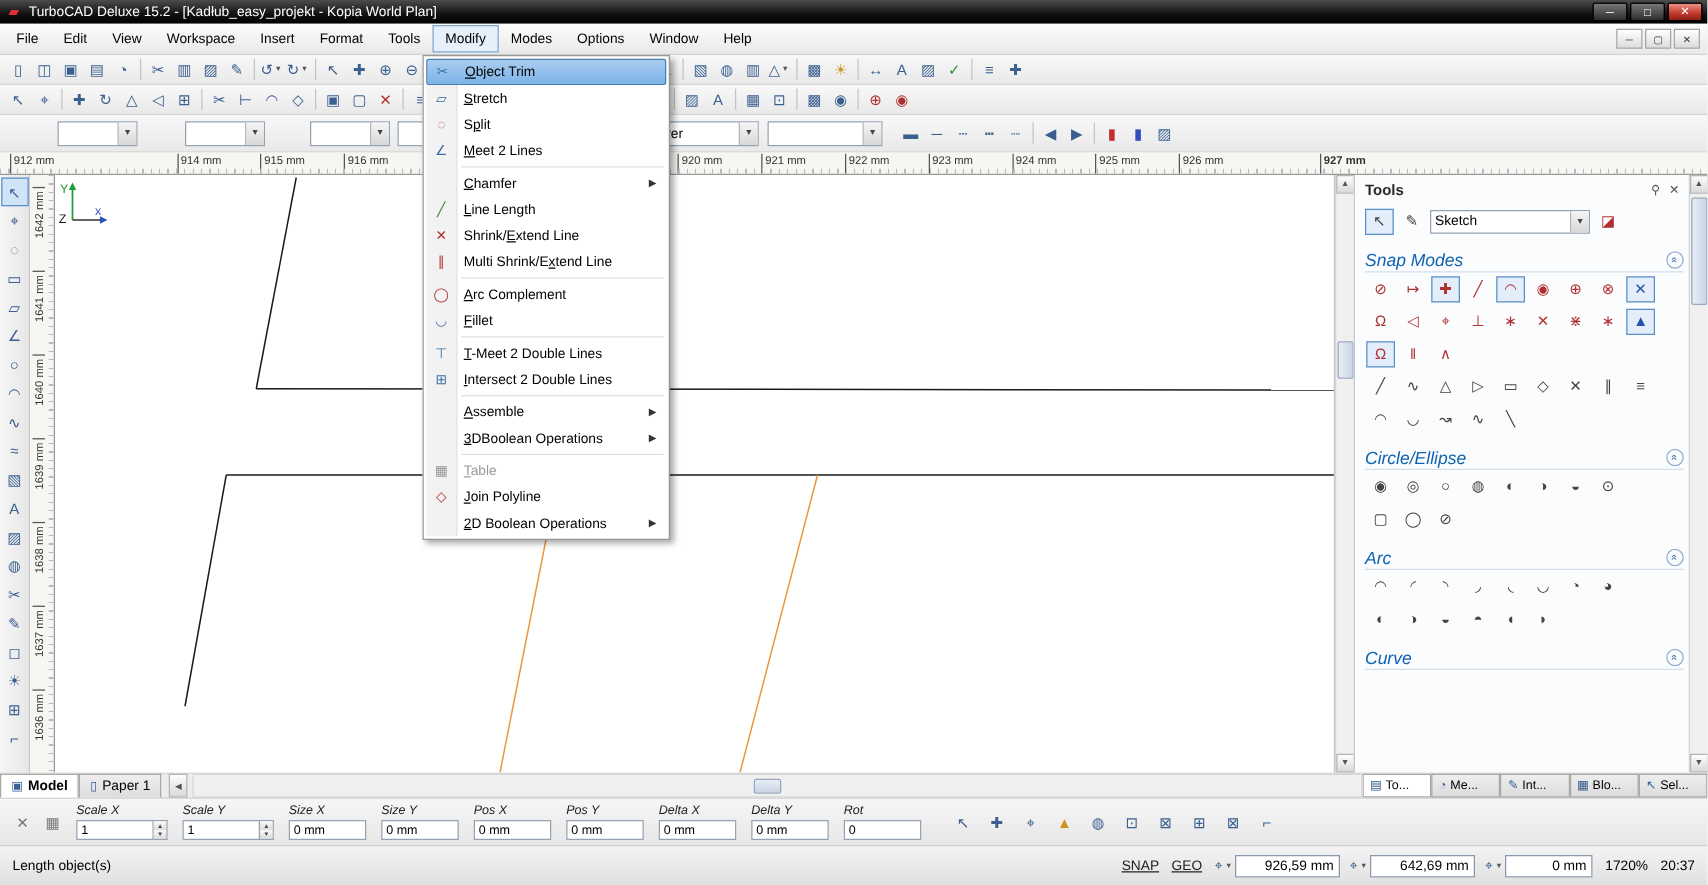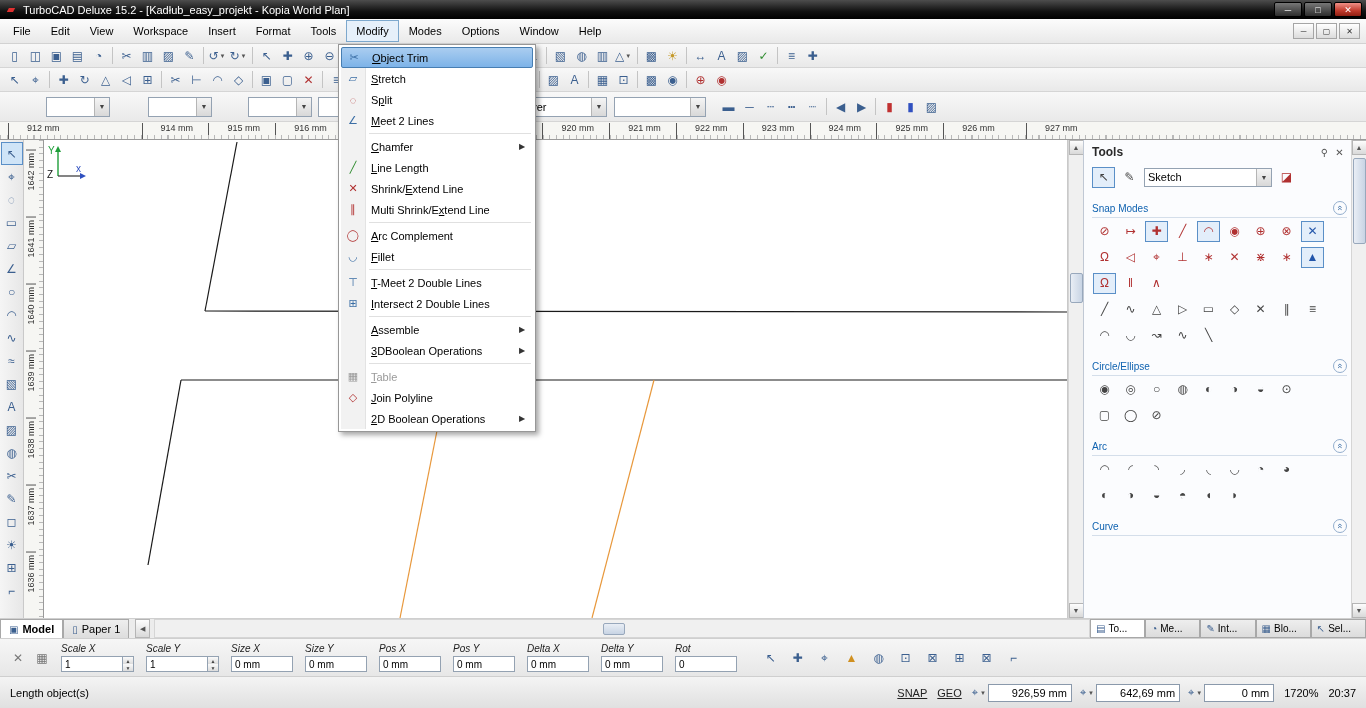--- a/index.html
+++ b/index.html
@@ -32,21 +32,21 @@
 .tb-dd{font-size:6px;color:#555;width:8px;text-align:center;}
 .tb-sep{width:1px;height:17px;background:#c4c4c4;margin:0 3px;flex:0 0 1px;}
 .combo{height:20px;background:#fff;border:1px solid #94a2b2;display:flex;align-items:center;flex:0 0 auto;}
 .combo .val{flex:1;padding:0 3px;overflow:hidden;white-space:nowrap;font-size:11px;}
 .combo .dd{width:15px;height:100%;background:linear-gradient(#f5f5f5,#d8d8d8);border-left:1px solid #b5b5b5;
   display:flex;align-items:center;justify-content:center;font-size:7px;color:#444;}
 
 .hruler{height:18px;background:#f6f6f3;border-bottom:1px solid #9a9a9a;position:relative;overflow:hidden;}
 .hruler::after{content:'';position:absolute;left:0;right:0;bottom:0;height:4px;
   background:repeating-linear-gradient(90deg,#b9b9b9 0 1px,transparent 1px 6.7px);}
-.hr-label{position:absolute;top:1px;height:16px;border-left:1px solid #555;padding-left:18px;
+.hr-label{position:absolute;top:1px;height:16px;border-left:1px solid #555;padding-left:2px;
   font-size:9px;color:#333;white-space:nowrap;}
 
 .main{height:478px;display:flex;}
 .left-toolbar{width:24px;background:linear-gradient(90deg,#f5f5f5,#e7e7e7);border-right:1px solid #c9c9c9;
   display:flex;flex-direction:column;align-items:center;padding-top:2px;}
 .lt-icon{width:22px;height:23px;display:flex;align-items:center;justify-content:center;font-size:12px;
   color:#3b5f8f;border:1px solid transparent;}
 .lt-icon.active{background:#cfe4f7;border:1px solid #5a8fc7;}
 .vruler{width:20px;background:#f6f6f3;border-right:1px solid #9a9a9a;position:relative;overflow:hidden;}
 .vruler::after{content:'';position:absolute;top:0;bottom:0;right:0;width:4px;
@@ -66,21 +66,21 @@
 .tp-title-row{display:flex;align-items:center;height:20px;}
 .tp-title{font-weight:bold;font-size:12px;color:#2a2a2a;flex:1;}
 .tp-small-btn{width:15px;height:15px;display:flex;align-items:center;justify-content:center;
   font-size:10px;color:#555;}
 .tp-toolbar{display:flex;align-items:center;gap:3px;height:26px;margin:2px 0 2px;}
 .tp-icon{width:23px;height:21px;display:flex;align-items:center;justify-content:center;font-size:12px;
   color:#444;border:1px solid transparent;}
 .tp-icon.active{border:1px solid #5a8fc7;background:#e3eefa;}
 .tp-section-hdr{display:flex;align-items:center;height:19px;margin-top:9px;
   border-bottom:1px solid #d4deea;}
-.tp-section-title{color:#0f62b0;font-size:10px;}
+.tp-section-title{color:#0f62b0;font-size:14px;font-style:italic;}
 .tp-chevron{margin-left:auto;width:14px;height:14px;border:1px solid #93aecd;border-radius:50%;
   color:#3b6ea5;display:flex;align-items:center;justify-content:center;font-size:9px;transform:rotate(90deg);}
 .tp-row{display:flex;align-items:center;gap:3px;height:26px;padding-left:1px;}
 .tp-scroll{width:15px;background:#f0f0f0;border-left:1px solid #d5d5d5;display:flex;flex-direction:column;align-items:center;}
 
 .popup-menu{position:absolute;left:338px;top:44px;width:198px;background:#fff;
   border:1px solid #979797;box-shadow:3px 3px 5px rgba(0,0,0,.35);padding:2px;z-index:60;}
 .popup-menu::before{content:'';position:absolute;left:2px;top:2px;bottom:2px;width:24px;
   background:#f2f2f2;border-right:1px solid #e3e3e3;}
 .pm-item{position:relative;display:flex;align-items:center;height:21px;padding-right:4px;}
@@ -468,21 +468,21 @@
     <span class="hr-label" style="left: 342px;">917 mm</span>
     <span class="hr-label" style="left: 408.8px;">918 mm</span>
     <span class="hr-label" style="left: 475.6px;">919 mm</span>
     <span class="hr-label" style="left: 542.4px;">920 mm</span>
     <span class="hr-label" style="left: 609.2px;">921 mm</span>
     <span class="hr-label" style="left: 676px;">922 mm</span>
     <span class="hr-label" style="left: 742.8px;">923 mm</span>
     <span class="hr-label" style="left: 809.6px;">924 mm</span>
     <span class="hr-label" style="left: 876.4px;">925 mm</span>
     <span class="hr-label" style="left: 943.2px;">926 mm</span>
-    <span class="hr-label" style="left: 1026px;">927 mm</span>
+    <span class="hr-label" style="left: 1056px; font-weight: bold;">927 mm</span>
   </div>
 
 <div class="main">
   <div class="left-toolbar">
       <span class="lt-icon active">↖</span>
       <span class="lt-icon">⌖</span>
       <span class="lt-icon">◌</span>
       <span class="lt-icon">▭</span>
       <span class="lt-icon">▱</span>
       <span class="lt-icon">∠</span>

